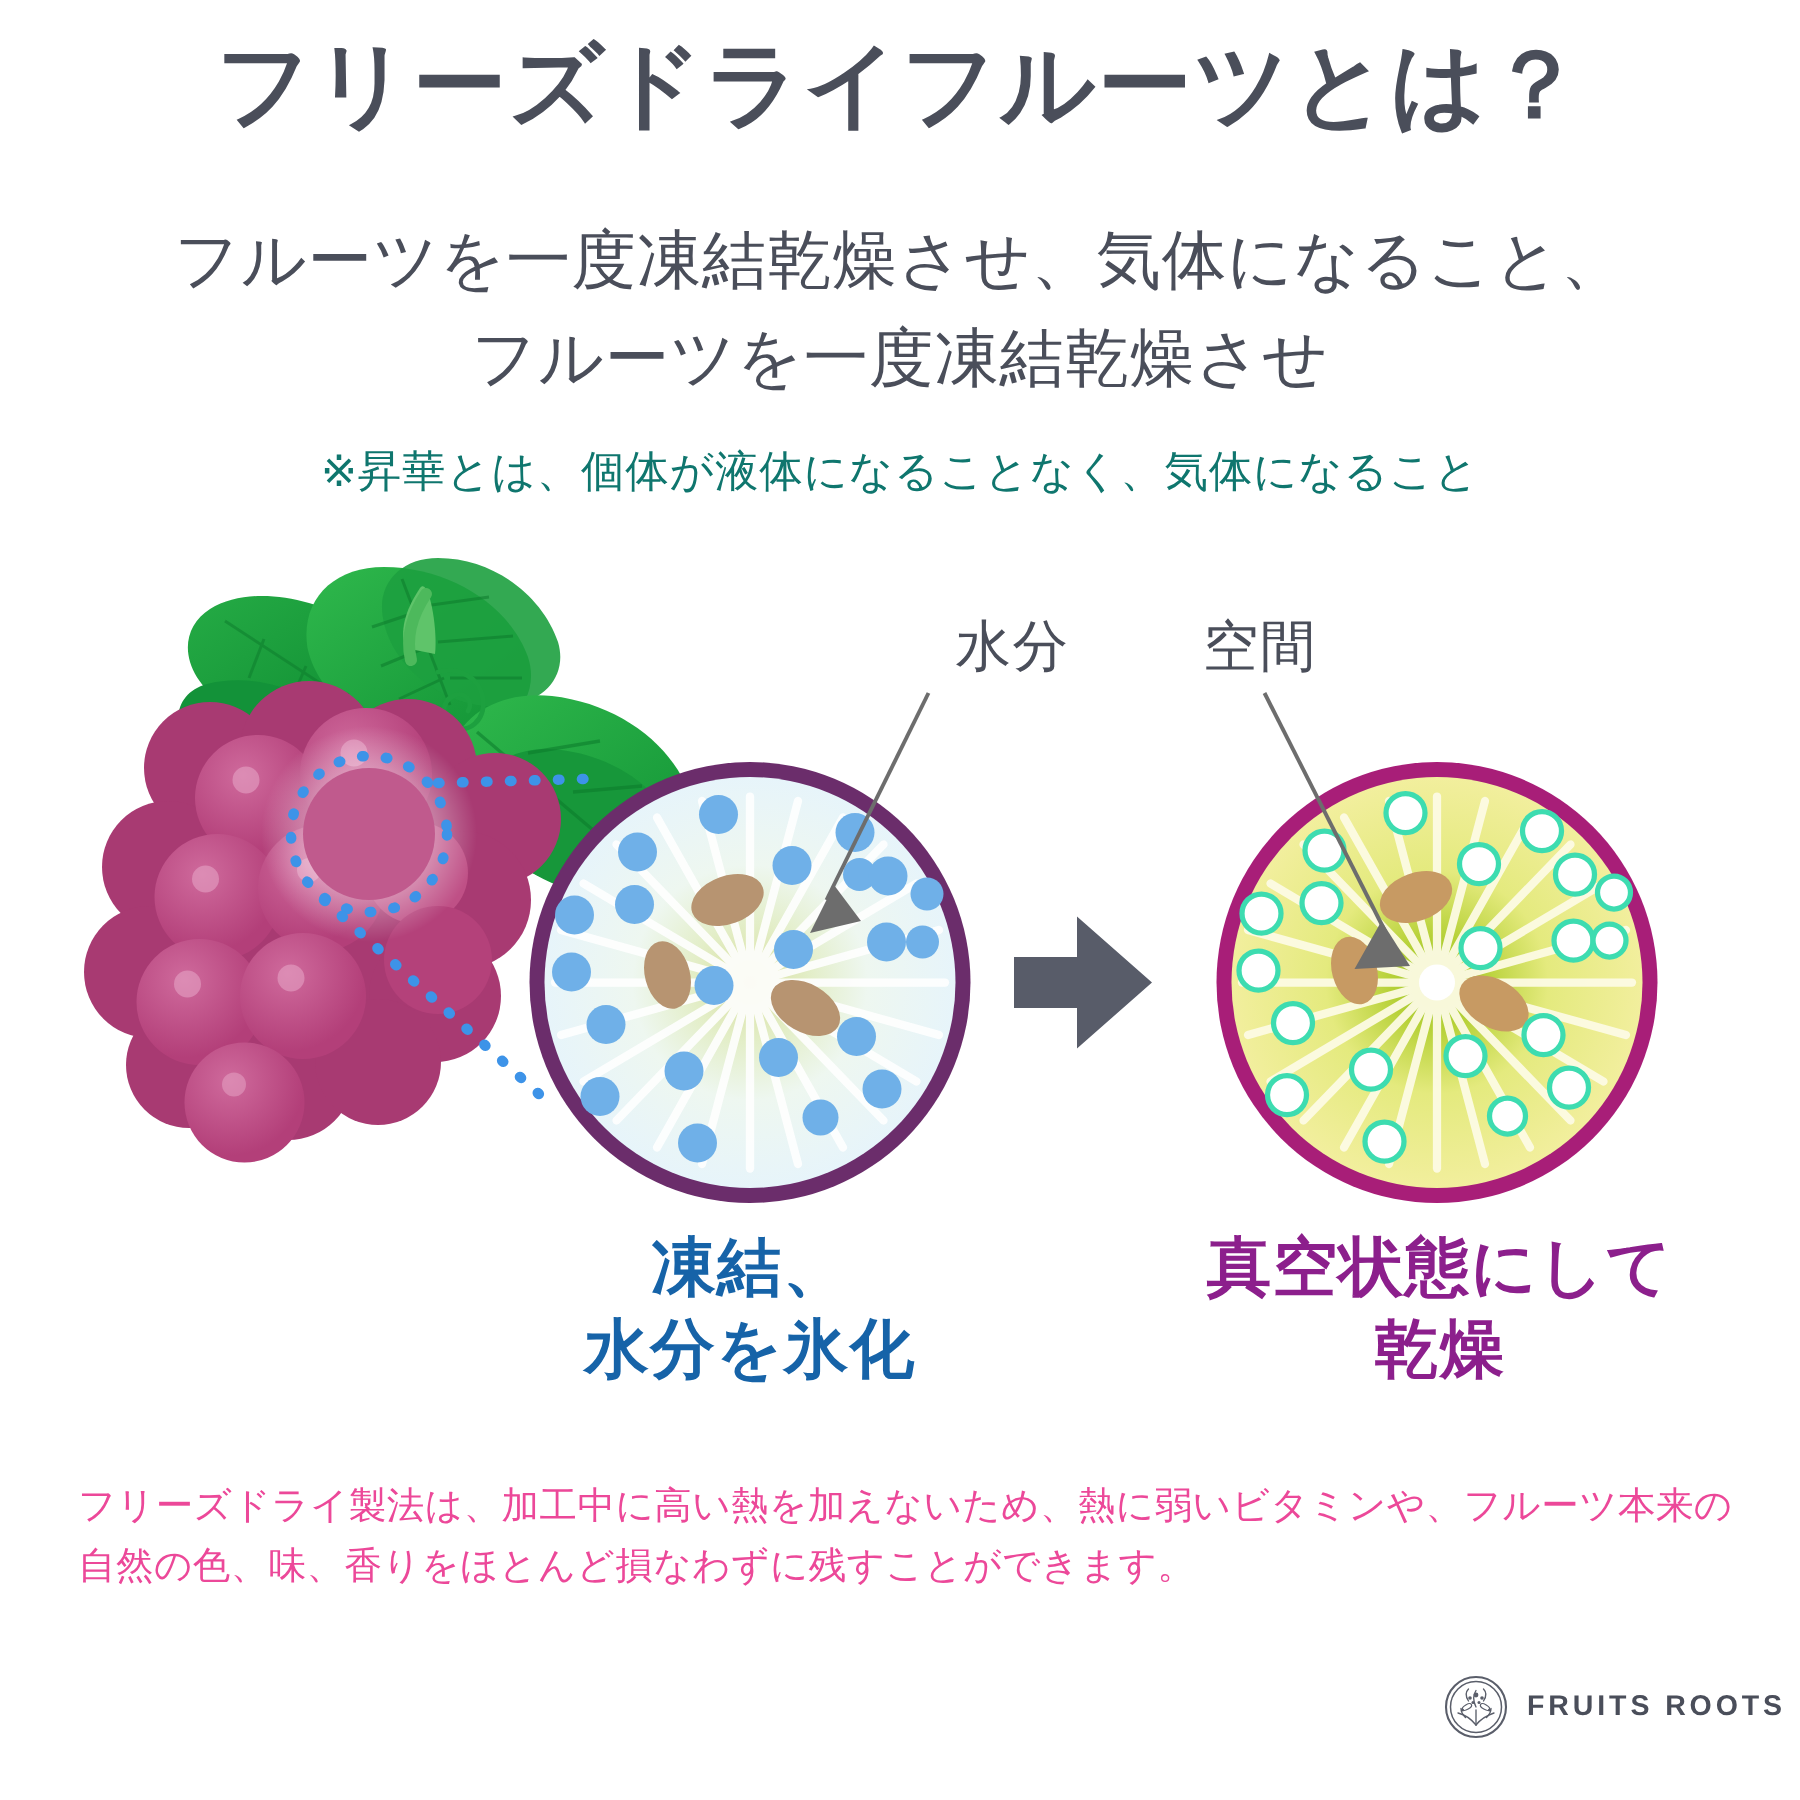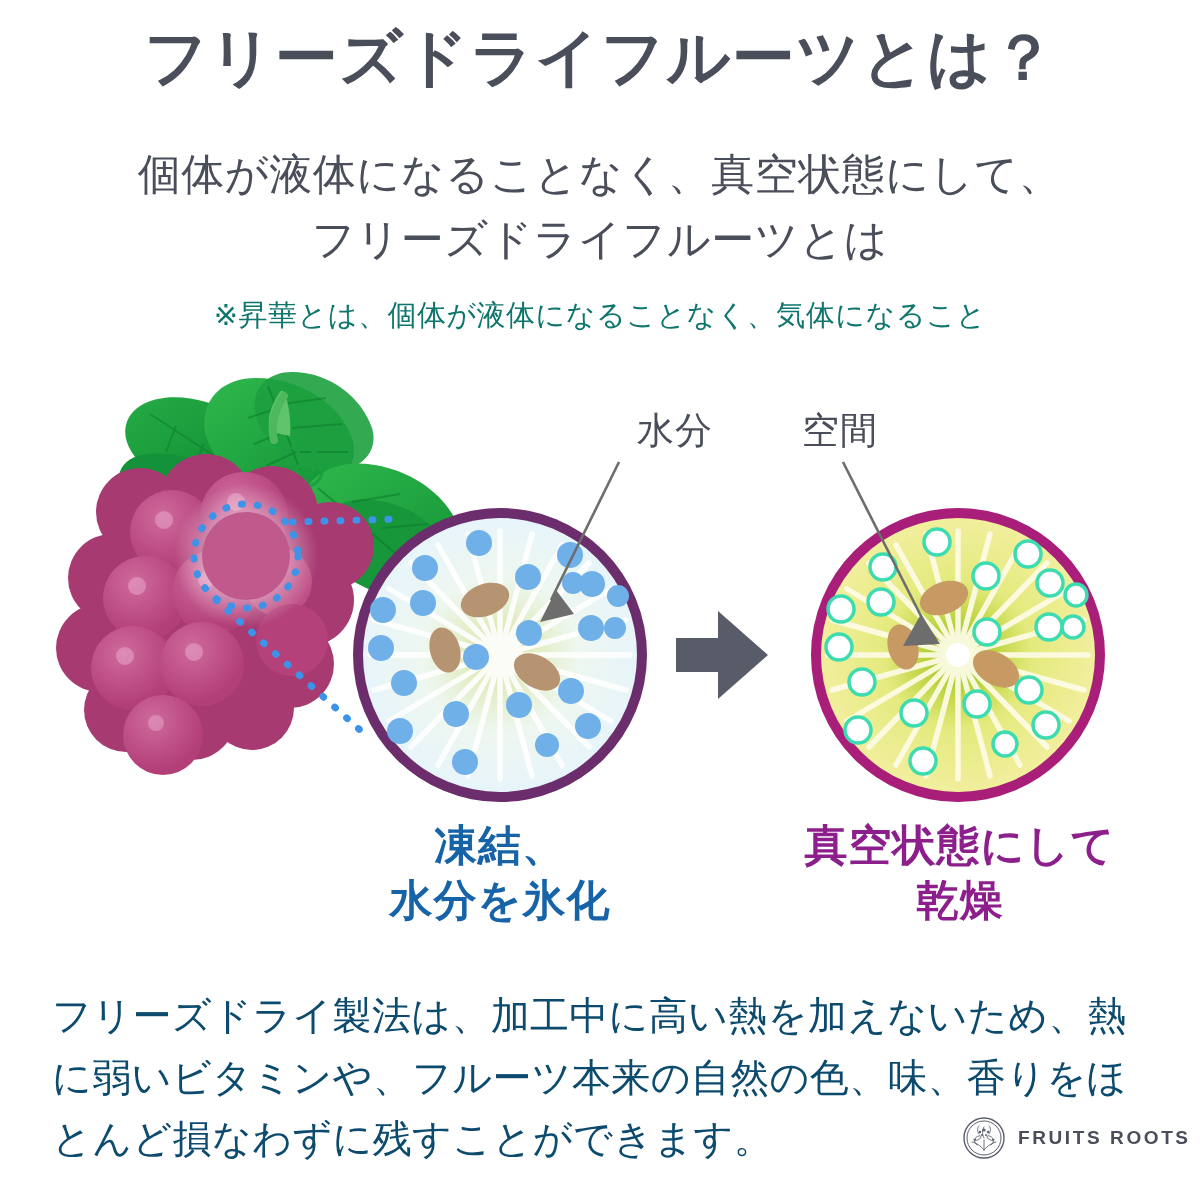--- a/index.html
+++ b/index.html
@@ -31,22 +31,22 @@
   }
   .note{
     position:absolute;top:295px;left:0;width:1200px;
     text-align:center;
     font-size:29px;line-height:1.4;
     color:#0f766e;
     letter-spacing:0.5px;
   }
   .bodytext{
     position:absolute;top:985px;left:52px;width:1106px;
-    font-size:39px;line-height:1.58;
-    color:#0c4a6e;
+    font-size:25px;line-height:1.58;
+    color:#ec4899;
     letter-spacing:0.3px;
   }
 
   
   .ptr-label{
     position:absolute;
     font-size:37px;
     color:#4a4e5a;
     letter-spacing:1px;
     white-space:nowrap;
@@ -80,22 +80,22 @@
   }
 </style>
 </head>
 <body>
 
 <div class="page">
 
   <div class="title">フリーズドライフルーツとは？</div>
 
   <div class="lead">
-    <div>個体が液体になることなく、真空状態にして、</div>
-    <div>フリーズドライフルーツとは</div>
+    <div>フルーツを一度凍結乾燥させ、気体になること、</div>
+    <div>フルーツを一度凍結乾燥させ</div>
   </div>
 
   <div class="note">※昇華とは、個体が液体になることなく、気体になること</div>
 
   <svg id="art" viewBox="0 0 1200 1200">
     <defs>
       <radialGradient id="gLeftFlesh" cx="50%" cy="50%" r="52%">
         <stop offset="0%" stop-color="#d8df9e"></stop>
         <stop offset="28%" stop-color="#e3eec8"></stop>
         <stop offset="55%" stop-color="#eef7f0"></stop>

